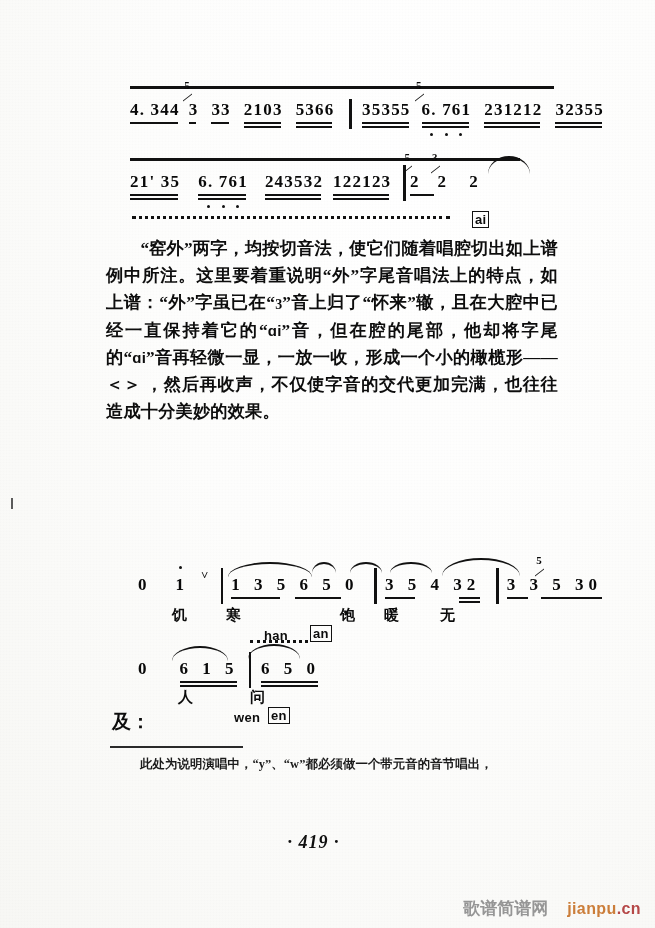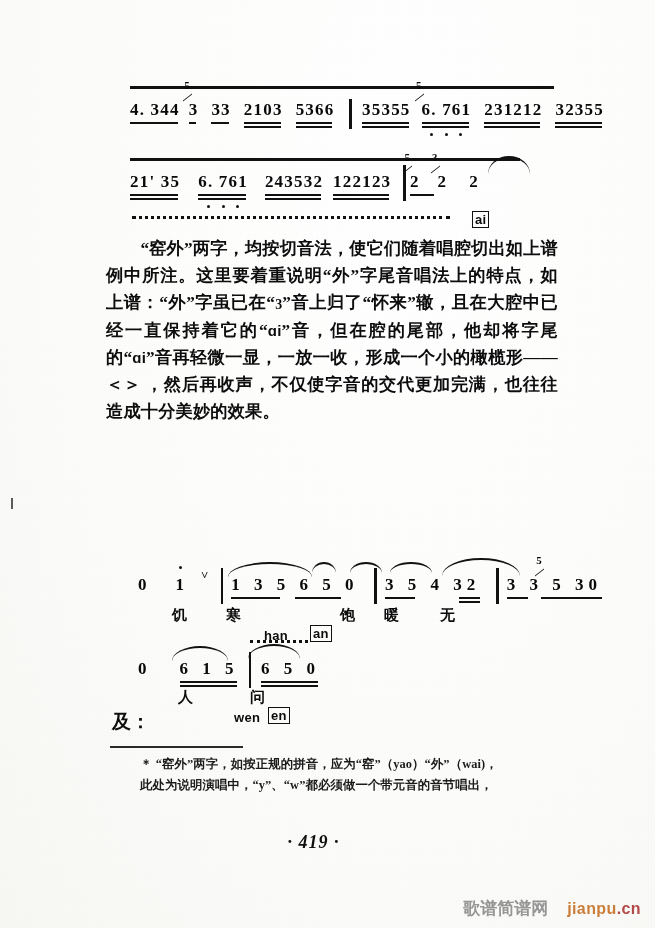--- a/index.html
+++ b/index.html
@@ -529,21 +529,20 @@
     <div class="rom" style="left:234px;top:60px;">wen</div>
     <div class="rom" style="left:268px;top:58px;">
       <span class="boxed">en</span>
     </div>
   </div>
 
   <div class="ji">及：</div>
 
   <div class="fn-rule"></div>
   <div class="footnote">
-    <div class="hang">＊ “窑外”两字，如按正规的拼音，应为“窑”（yao）“外”（wai)，</div>
     <div>此处为说明演唱中，“y”、“w”都必须做一个带元音的音节唱出，</div>
   </div>
 
   <div class="pageno">· 419 ·</div>
 
   <div class="watermark">
     <span class="cn">歌谱简谱网</span>
     <span class="dom"><span class="a">jianpu</span><span class="b">.cn</span></span>
   </div>
 

